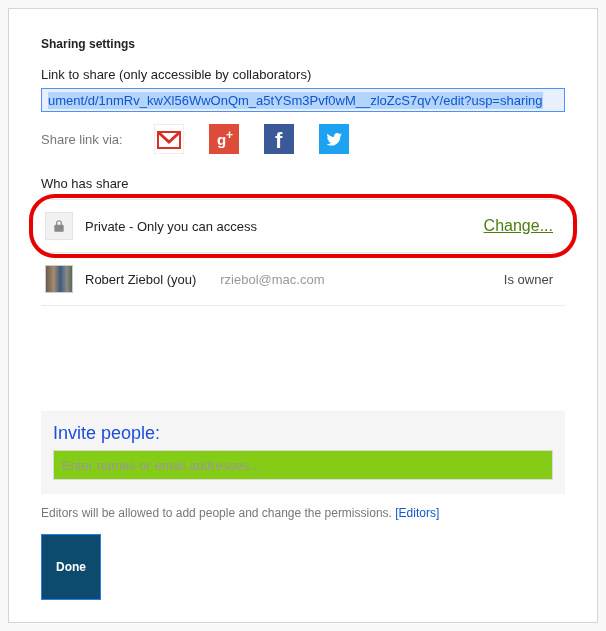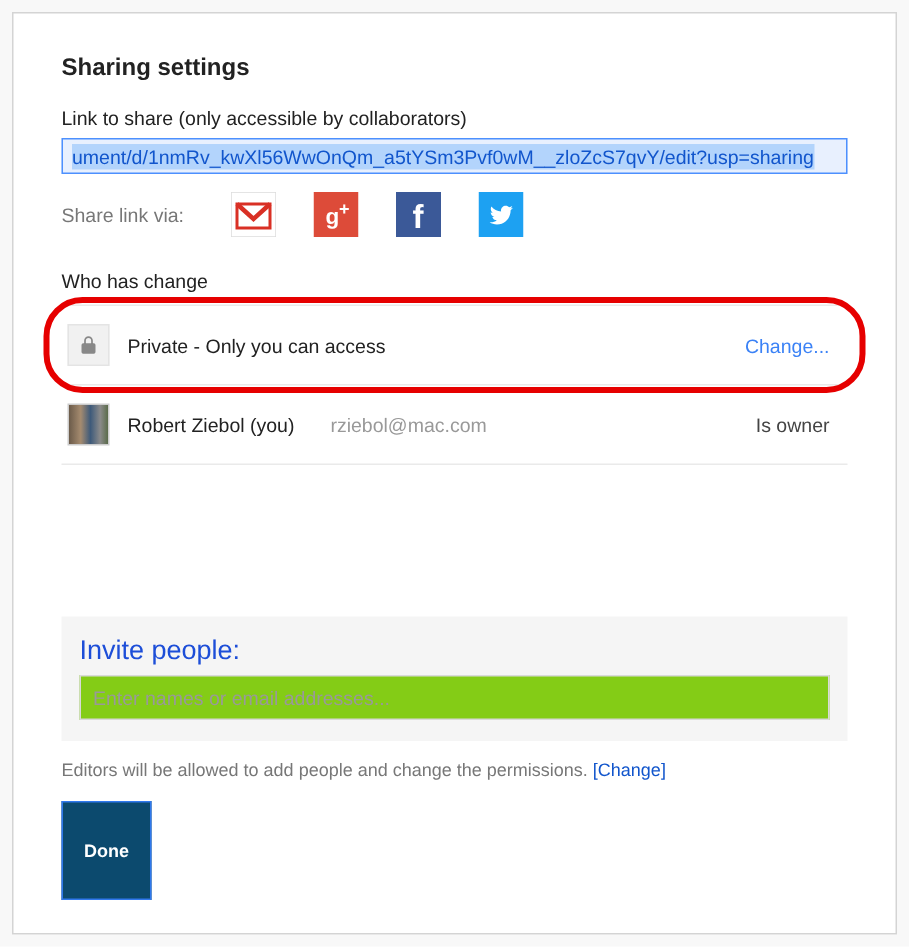--- a/index.html
+++ b/index.html
@@ -16,21 +16,21 @@
     width: 590px;
     min-height: 615px;
     background: #fff;
     border: 1px solid #d4d4d4;
     padding: 28px 32px 22px 32px;
     position: relative;
     display: flex;
     flex-direction: column;
   }
   .title {
-    font-size: 16px;
+    font-size: 12px;
     font-weight: bold;
     color: #222;
     margin-bottom: 16px;
   }
   .subtitle {
     font-size: 13px;
     color: #222;
     margin-bottom: 6px;
   }
   .url-box {
@@ -72,21 +72,21 @@
   }
   .access-row .left-icn {
     width:28px; height:28px;
     display:flex; align-items:center; justify-content:center;
     background:#f1f1f1;
     border:1px solid #e4e4e4;
   }
   .access-row .txt { flex:1; display:flex; align-items:center; gap:8px; }
   .access-row .txt .name { color:#222; }
   .access-row .txt .email { color:#999;margin-left:16px; }
-  .row-action { color:#3b82f6; font-size:13px; cursor:pointer; padding-right:8px; }
+  .row-action { color:#4d7c0f; font-size:16px; cursor:pointer; padding-right:8px;text-decoration:underline; }
   .row-role { color:#444; font-size:13px; padding-right:8px; }
   .highlight-ring {
     position:absolute;
     left:-12px; right:-12px; top:-6px; bottom:-6px;
     border:4px solid #e60000;
     border-radius:26px;
     pointer-events:none;
   }
   .people-pic {
     width:28px; height:28px; 
@@ -163,21 +163,21 @@
       </svg>
     </span>
     <span class="svc-icon">
       <svg width="30" height="30" viewBox="0 0 30 30">
         <rect x="0" y="0" width="30" height="30" fill="#1da1f2"></rect>
         <path d="M23 10.5c-.6.3-1.2.4-1.8.5.6-.4 1.1-1 1.3-1.7-.6.4-1.3.6-2 .8-.6-.6-1.4-1-2.3-1-1.8 0-3.2 1.4-3.2 3.2 0 .2 0 .5.1.7-2.6-.1-5-1.4-6.5-3.3-.3.5-.4 1-.4 1.6 0 1.1.6 2.1 1.4 2.6-.5 0-1-.2-1.5-.4 0 1.5 1.1 2.8 2.5 3.1-.3.1-.5.1-.8.1-.2 0-.4 0-.6-.1.4 1.3 1.6 2.2 3 2.2-1.1.9-2.5 1.4-4 1.4h-.8c1.4.9 3.1 1.4 4.9 1.4 5.9 0 9.1-4.9 9.1-9.1v-.4c.6-.5 1.2-1 1.6-1.6z" fill="#fff"></path>
       </svg>
     </span>
   </div>
 
-  <div class="section-label">Who has change</div>
+  <div class="section-label">Who has share</div>
 
   <div class="access-list">
 
     <div class="access-row">
       <div class="highlight-ring"></div>
       <div class="left-icn">
         <svg width="14" height="14" viewBox="0 0 24 24">
             <path fill="#888" d="M12 2a5 5 0 0 0-5 5v3H6a2 2 0 0 0-2 2v8a2 2 0 0 0 2 2h12a2 2 0 0 0 2-2v-8a2 2 0 0 0-2-2h-1V7a5 5 0 0 0-5-5zm-3 5a3 3 0 1 1 6 0v3H9V7z"></path>
           </svg>
       </div>
@@ -199,20 +199,20 @@
   </div>
 
   <div class="spacer"></div>
 
   <div class="invite-block">
     <div class="invite-label">Invite people:</div>
     <input class="invite-input" type="text" placeholder="Enter names or email addresses..." style="">
   </div>
 
   <div class="footer-note">
-    <span>Editors will be allowed to add people and change the permissions.  </span><span class="chg">[Change]</span>
+    <span>Editors will be allowed to add people and change the permissions.  </span><span class="chg">[Editors]</span>
   </div>
 
   <div>
     <button class="done-btn">Done</button>
   </div>
 
 </div>
 
 </body></html>

